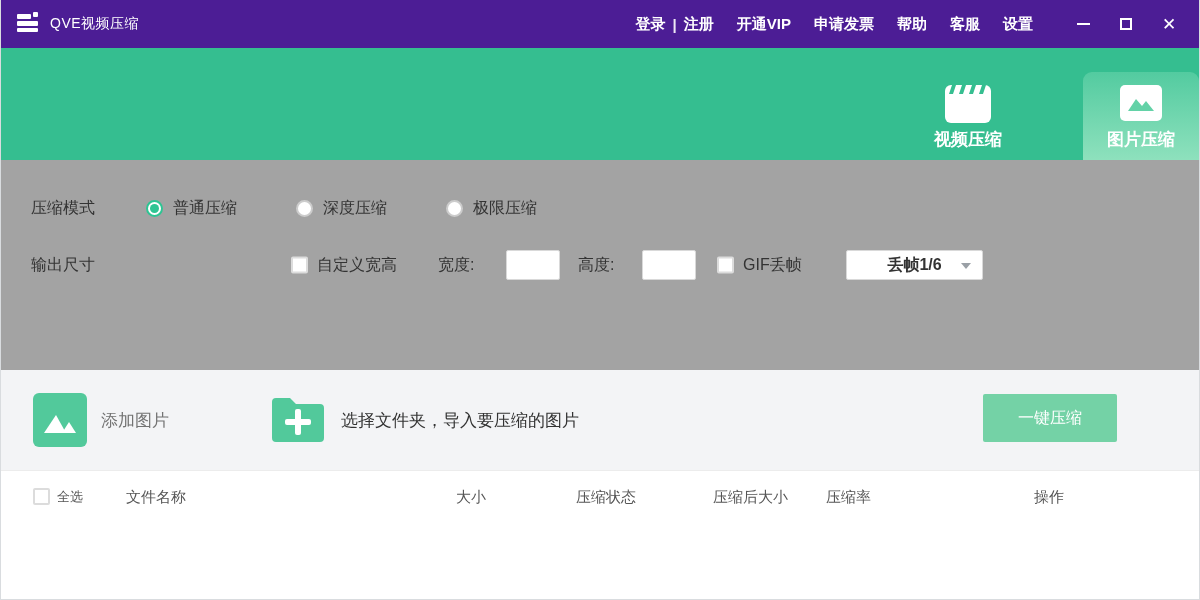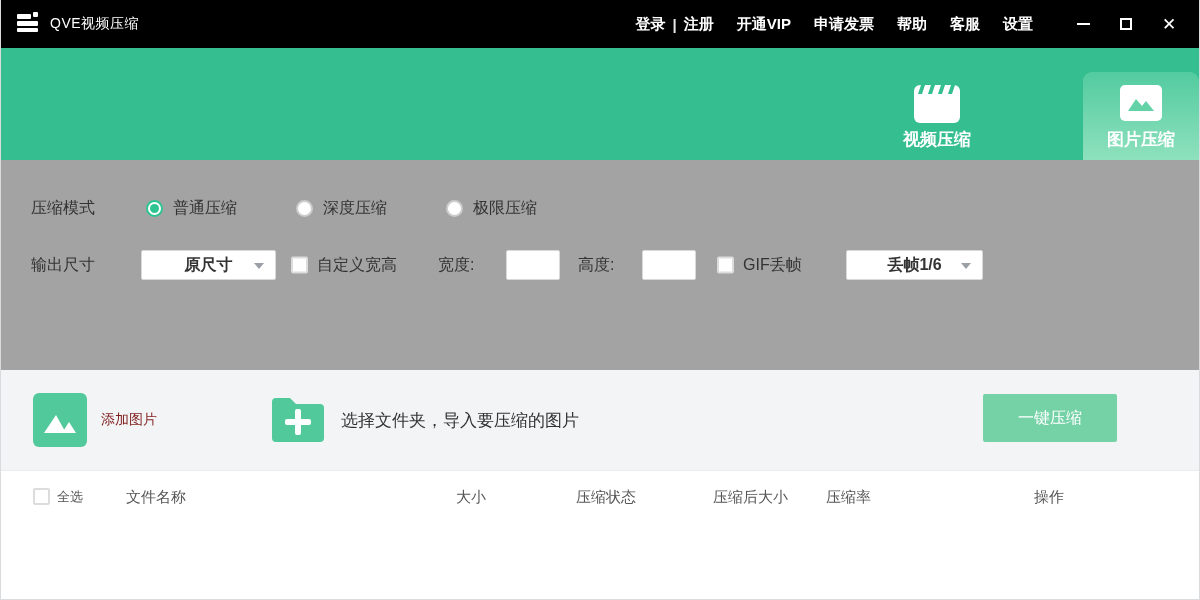--- a/index.html
+++ b/index.html
@@ -3,39 +3,39 @@
 <meta charset="utf-8">
 <style>
   * { margin:0; padding:0; box-sizing:border-box; }
   html,body { width:1200px; height:600px; }
   body { font-family:"Liberation Sans","DejaVu Sans",sans-serif; background:#fff; }
   .window { position:relative; width:1200px; height:600px; background:#fff;
             border-left:1px solid #d9dcdf; border-right:1px solid #d9dcdf; border-bottom:1px solid #d9dcdf;
             overflow:hidden; }
 
   
-  .titlebar { height:48px; background:#000000; display:flex; align-items:center;
+  .titlebar { height:48px; background:#4c1d95; display:flex; align-items:center;
               padding:0 22px 0 14px; color:#fff; }
   .brand { display:flex; align-items:center; gap:9px; }
   .app-title { font-size:14px; letter-spacing:.5px; }
   .titlebar-menu { margin-left:auto; display:flex; align-items:center; gap:23px; font-size:15px;font-weight:bold; }
   .titlebar-menu a { color:#fff; text-decoration:none; cursor:pointer; }
   .auth-group { display:flex; align-items:center; gap:7px; }
   .auth-divider { opacity:.9; }
   .win-controls { display:flex; align-items:center; gap:27px; margin-left:42px; }
   .win-controls > span { cursor:pointer; display:flex; align-items:center; justify-content:center; width:16px; height:16px; }
   .min-bar { display:block; width:13px; height:2px; background:#fff; }
   .max-box { display:block; width:12px; height:12px; border:2px solid #fff; }
   .close-x { font-size:17px; line-height:1; font-weight:bold; }
 
   
   .tabbar { height:112px; background:#35be90; display:flex; align-items:flex-end; padding-left:32px;justify-content:flex-end; }
   .tab { width:116px; height:88px; display:flex; flex-direction:column; align-items:center;
          justify-content:space-between; padding:13px 0 9px; color:#fff; cursor:pointer; }
-  .tab + .tab { margin-left:88px; }
+  .tab + .tab { margin-left:57px; }
   .tab.active { background:linear-gradient(180deg,#53cba0 0%,#8ee1bd 100%); border-radius:9px 9px 0 0; }
   .tab-label { font-size:17px; font-weight:bold; }
 
   
   .settings { position:relative; height:210px; background:#a3a3a3; }
   .row { position:absolute; left:30px; display:flex; align-items:center; height:32px; }
   .row-mode { top:32px; } .row-format { top:91px; }
   .row-label { width:115px; font-size:16px; color:#333; }
   .radio-option { width:150px; display:flex; align-items:center; gap:10px; font-size:16px; color:#333; cursor:pointer; }
   .rb { width:17px; height:17px; border-radius:50%; border:2px solid #ccc; background:#fff; position:relative; flex:0 0 17px; }
@@ -59,21 +59,21 @@
   .lbl-width { left:437px; } .lbl-height { left:577px; }
   .textinput { height:30px; width:54px; border:1px solid #d9d9d9; border-radius:2px; background:#fff;
                font-size:15px; padding:0 6px; color:#333; }
   .input-width { left:505px; } .input-height { left:641px; }
 
   
   .action-bar { position:relative; height:100px; background:#f3f4f6; }
   .add-icon { position:absolute; left:32px; top:23px; width:54px; height:54px; border-radius:6px;
               background:#52c99b; display:flex; align-items:center; justify-content:center; cursor:pointer; }
   .add-label { position:absolute; left:100px; top:0; height:100px; display:flex; align-items:center;
-               font-size:14px; color:#7f1d1d; cursor:pointer; }
+               font-size:17px; color:#737373; cursor:pointer; }
   .folder-icon { position:absolute; left:267px; top:22px; cursor:pointer; }
   .folder-label { position:absolute; left:340px; top:0; height:100px; display:flex; align-items:center;
                   font-size:17px; color:#333; cursor:pointer; }
   .compress-btn { position:absolute; right:82px; top:24px; width:134px; height:48px; background:#74d2a6;
                   border:none; border-radius:2px; color:#fff; font-size:16px; cursor:pointer; }
 
   
   .table-header { position:relative; height:52px; background:#fff; border-top:1px solid #ececec;
                   font-size:15px; color:#555; }
   .table-header > * { position:absolute; top:50%; transform:translateY(-50%); }
@@ -163,24 +163,20 @@
       </label>
       <label class="radio-option">
         <i class="rb"></i>
         <span>极限压缩</span>
       </label>
     </div>
 
 
     <div class="row-size">
       <span class="rs-label">输出尺寸</span>
-      <div class="select select-size">
-        <span>原尺寸</span>
-        <i class="caret"></i>
-      </div>
       <label class="checkbox cb-custom">
         <i class="cb"></i>
         <span>自定义宽高</span>
       </label>
       <span class="dim-label lbl-width">宽度:</span>
       <input class="textinput input-width" value="" style="">
       <span class="dim-label lbl-height">高度:</span>
       <input class="textinput input-height" value="" style="">
       <label class="checkbox cb-gif">
         <i class="cb"></i>

